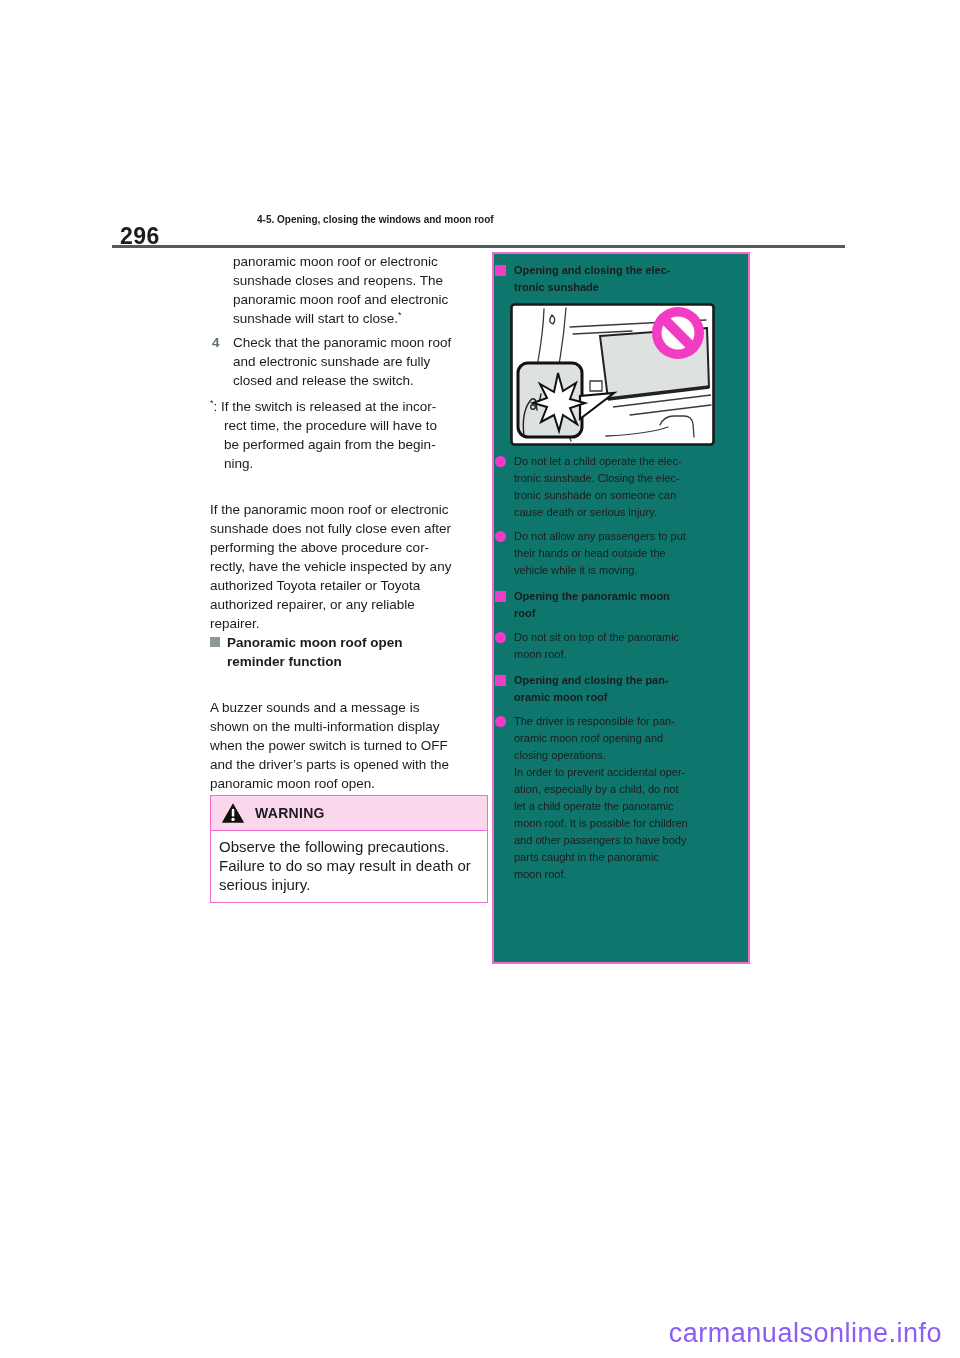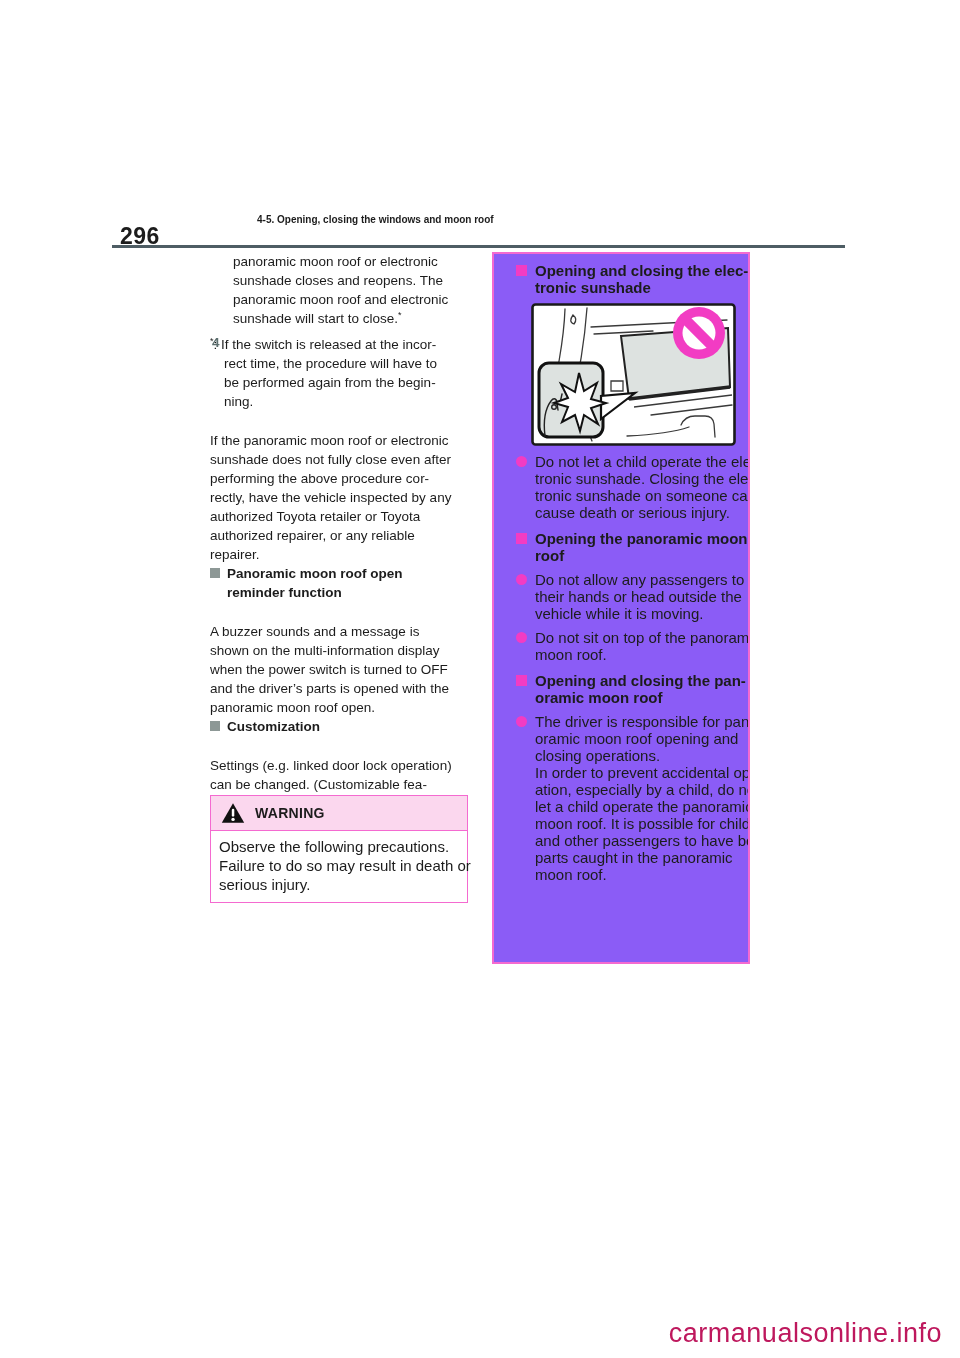--- a/index.html
+++ b/index.html
@@ -14,60 +14,63 @@
   .page-num { position:absolute; left:120px; top:223px; font-size:23px; font-weight:bold; letter-spacing:.5px; }
   .section-title { position:absolute; left:257px; top:214px; font-size:10px; font-weight:bold; }
   .head-rule { position:absolute; left:112px; top:245px; width:733px; height:3px; background:#4e5d64; }
 
   
   .left-col { position:absolute; left:210px; top:252px; width:268px; font-size:13.5px; line-height:19px; }
   .cont-para { padding-left:23px; }
   .step { position:relative; padding-left:23px; margin-top:5px; }
   .step-num { position:absolute; left:2px; top:0; font-weight:bold; color:#5d6f6f; }
   .footnote { margin-top:7px; padding-left:14px; text-indent:-14px; }
-  .para { margin-top:20px; }
+  .para { margin-top:27px; }
   .h-gray { position:relative; padding-left:17px; margin-top:0; font-weight:bold; }
   .sq-gray { position:absolute; left:0; top:4px; width:10px; height:10px; background:#8d9896; }
 
   
-  .warning-box { position:absolute; left:210px; top:795px; width:258px; border:1.5px solid #f46ad0; box-sizing:border-box; background:#fff; }
+  .warning-box { position:absolute; left:210px; top:795px; width:278px; border:1.5px solid #f46ad0; box-sizing:border-box; background:#fff; }
   .warning-head { display:flex; align-items:center; gap:10px; background:#fbd7ee; border-bottom:1.5px solid #f46ad0; padding:5px 10px; height:24px; }
   .warning-title { font-weight:bold; font-size:14px; letter-spacing:.3px; }
   .warning-body { padding:6px 8px 8px 8px; font-size:15px; line-height:19px; }
 
   
-  .right-box { position:absolute; left:492px; top:252px; width:258px; height:712px; border:2px solid #f46ad0; box-sizing:border-box; padding:8px 22px; font-size:15px; line-height:17px; overflow:hidden; background:#8b5cf6; }
+  .right-box { position:absolute; left:492px; top:252px; width:258px; height:712px; border:2px solid #f46ad0; box-sizing:border-box; padding:8px 1px; font-size:11px; line-height:17px; overflow:hidden; background:#0f766e; }
   .rb { position:relative; padding-left:19px; margin-top:7px; }
   .rb:first-child { margin-top:0; }
   .rb-h { font-weight:bold; margin-top:9px; }
   .sq-m { position:absolute; left:0; top:3px; width:11px; height:11px; background:#f23cc3; }
   .dot-m { position:absolute; left:0; top:3px; width:11px; height:11px; border-radius:50%; background:#f23cc3; }
   .illus-wrap { margin:7px 0 7px 15px; width:205px; height:143px; }
 
   
-  .watermark { position:absolute; right:18px; top:1318px; font-size:27px; color:#be185d; letter-spacing:.5px; }
+  .watermark { position:absolute; right:18px; top:1318px; font-size:27px; color:#8b5cf6; letter-spacing:.5px; }
 </style>
 </head>
 <body>
 
 <div class="page">
 
   <div class="page-num">296</div>
   <div class="section-title">4-5. Opening, closing the windows and moon roof</div>
   <div class="head-rule"></div>
 
   <div class="left-col">
 
     <div class="cont-para"><span class="pre">panoramic moon roof or electronic
 sunshade closes and reopens. The
 panoramic moon roof and electronic
 sunshade will start to close.</span><sup>*</sup></div>
 
     <div class="step">
       <span class="step-num">4</span>
+      <span class="pre">Check that the panoramic moon roof
+and electronic sunshade are fully
+closed and release the switch.</span>
     </div>
 
     <div class="footnote"><sup>*</sup><span class="pre">: If the switch is released at the incor-
 rect time, the procedure will have to
 be performed again from the begin-
 ning.</span></div>
 
     <div class="para"><span class="pre">If the panoramic moon roof or electronic
 sunshade does not fully close even after
 performing the above procedure cor-
@@ -162,31 +165,31 @@
     </div>
 
     <div class="rb">
       <span class="dot-m"></span>
       <span class="pre">Do not let a child operate the elec-
 tronic sunshade. Closing the elec-
 tronic sunshade on someone can
 cause death or serious injury.</span>
     </div>
 
+    <div class="rb">
+      <span class="dot-m"></span>
+      <span class="pre">Do not allow any passengers to put
+their hands or head outside the
+vehicle while it is moving.</span>
+    </div>
+
     <div class="rb rb-h">
       <span class="sq-m"></span>
       <span class="pre">Opening the panoramic moon
 roof</span>
-    </div>
-
-    <div class="rb">
-      <span class="dot-m"></span>
-      <span class="pre">Do not allow any passengers to put
-their hands or head outside the
-vehicle while it is moving.</span>
     </div>
 
     <div class="rb">
       <span class="dot-m"></span>
       <span class="pre">Do not sit on top of the panoramic
 moon roof.</span>
     </div>
 
     <div class="rb rb-h">
       <span class="sq-m"></span>

